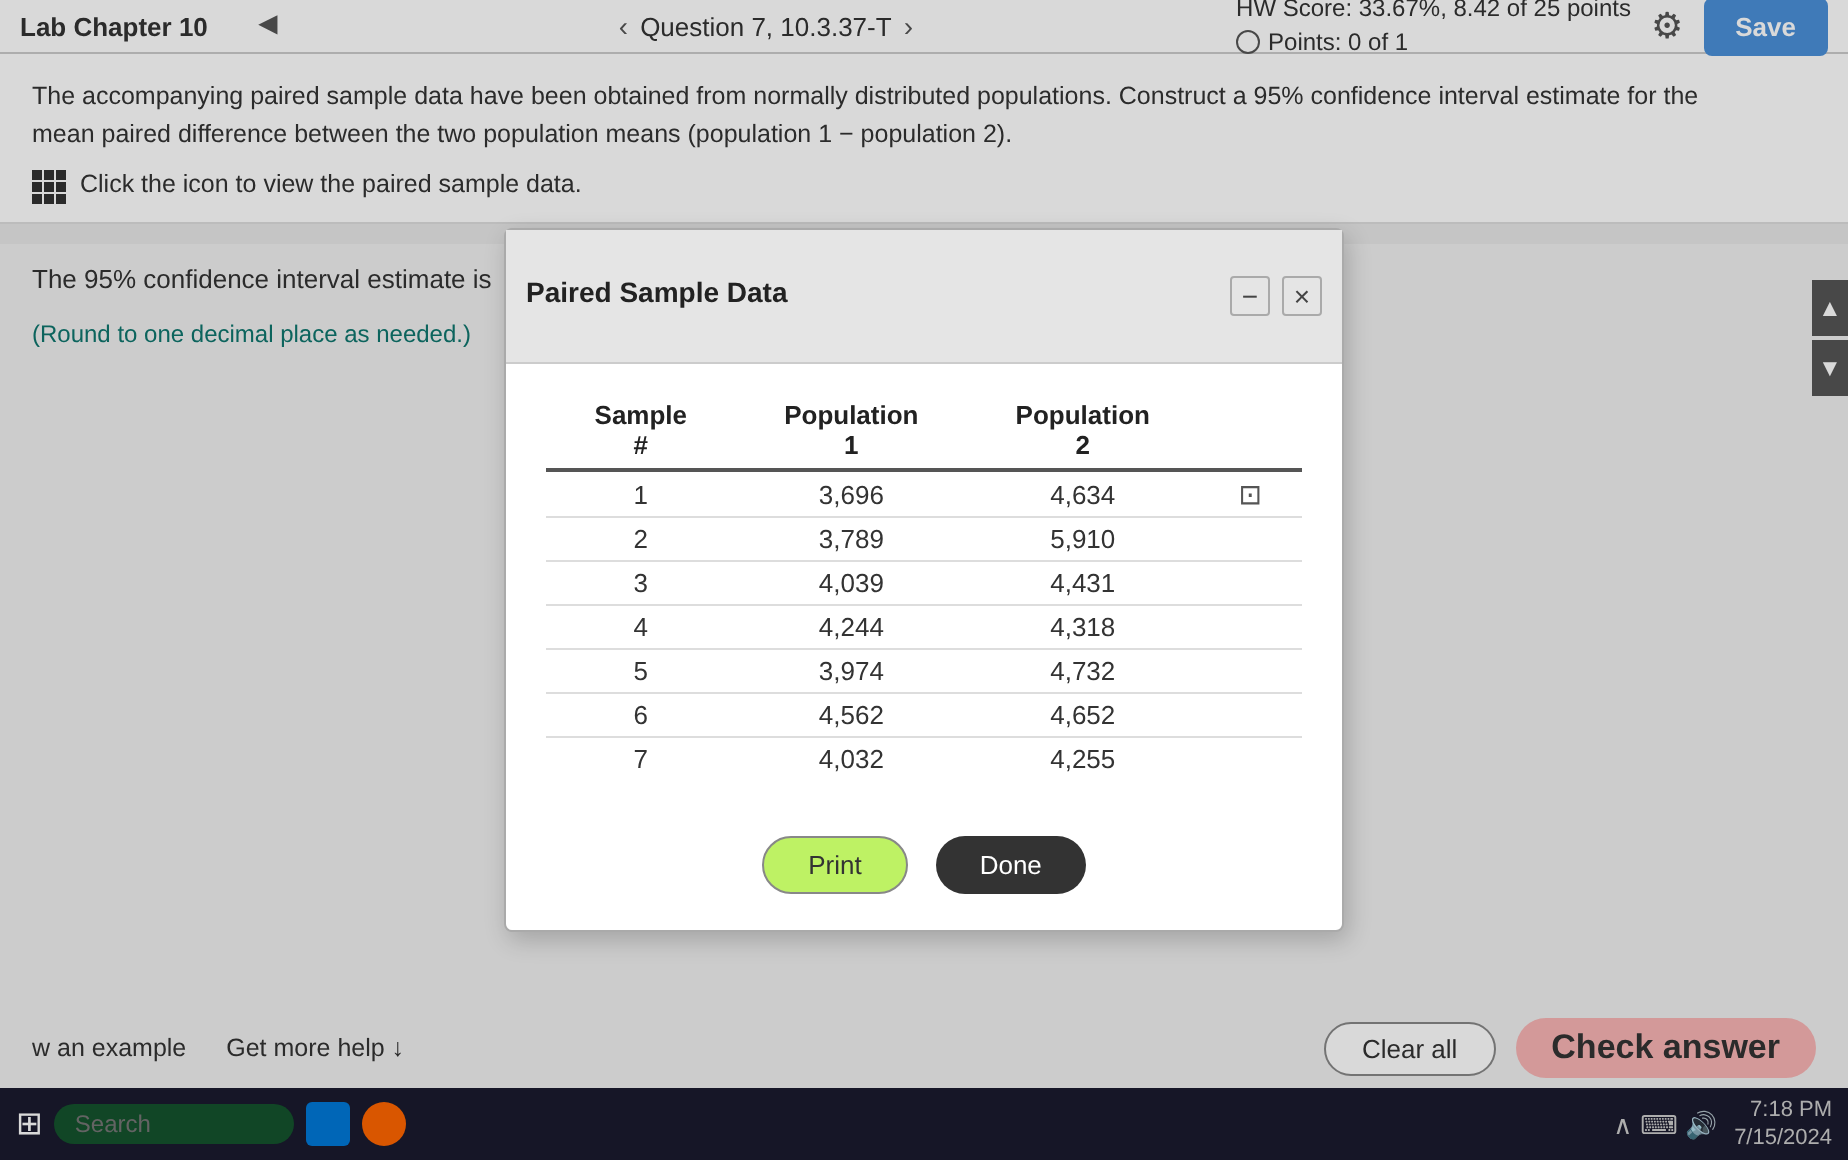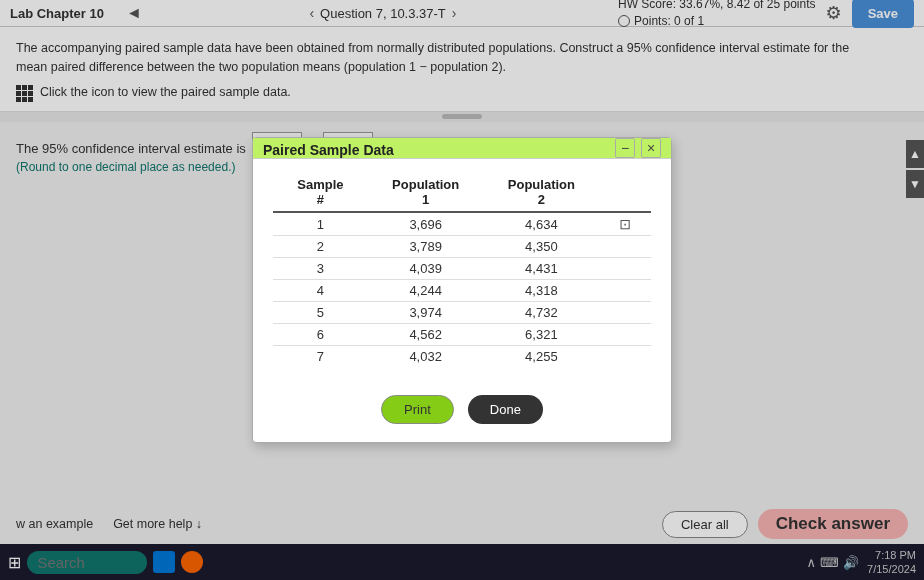--- a/index.html
+++ b/index.html
@@ -148,21 +148,21 @@
     }
 
     
     .answer-area {
       padding: 10px 16px;
       font-size: 13px;
       color: #333;
     }
     .answer-row {
       display: flex;
-      align-items: flex-end;
+      align-items: flex-start;
       gap: 6px;
       flex-wrap: wrap;
     }
     .answer-box {
       width: 50px;
       height: 24px;
       border: 1px solid #999;
       text-align: center;
       font-size: 13px;
     }
@@ -183,25 +183,25 @@
     }
     .modal {
       background: #fff;
       border: 1px solid #aaa;
       border-radius: 4px;
       width: 420px;
       padding: 0;
       box-shadow: 2px 4px 12px rgba(0,0,0,0.2);
     }
     .modal-titlebar {
-      background: #bef264;
+      background: #e5e5e5;
       border-bottom: 1px solid #ccc;
-      padding: 0 10px;
-      display: flex;
-      align-items: flex-end;
+      padding: 23px 10px;
+      display: flex;
+      align-items: flex-start;
       justify-content: space-between;
     }
     .modal-title-text {
       font-size: 14px;
       font-weight: bold;
       color: #222;
     }
     .modal-controls {
       display: flex;
       gap: 6px;
@@ -249,21 +249,21 @@
       color: #555;
       cursor: pointer;
     }
     .modal-footer {
       display: flex;
       justify-content: center;
       gap: 14px;
       padding: 14px 20px 18px 20px;
     }
     .print-btn {
-      background: #84cc16;
+      background: #bef264;
       border: 1px solid #888;
       padding: 6px 22px;
       border-radius: 20px;
       cursor: pointer;
       font-size: 13px;
       color: #333;
     }
     .done-btn {
       background: #333;
       color: #fff;
@@ -334,26 +334,26 @@
       align-items: center;
       padding: 0 8px;
       gap: 6px;
     }
     .taskbar-windows {
       color: #fff;
       font-size: 16px;
       cursor: pointer;
     }
     .taskbar-search {
-      background: #0f766e;
+      background: #14532d;
       border: none;
       border-radius: 12px;
       padding: 3px 10px;
       color: #ccc;
-      font-size: 15px;
+      font-size: 12px;
       width: 120px;
     }
     .taskbar-icon {
       width: 22px;
       height: 22px;
       background: #444;
       border-radius: 3px;
       cursor: pointer;
     }
     .taskbar-right {
@@ -477,21 +477,21 @@
         <tbody id="data-table-body">
         <tr>
               <td>1</td>
               <td>3,696</td>
               <td>4,634</td>
               <td><span class="table-action-icon">⊡</span></td>
             </tr>
             <tr>
               <td>2</td>
               <td>3,789</td>
-              <td>4,350</td>
+              <td>5,910</td>
               <td></td>
             </tr>
             <tr>
               <td>3</td>
               <td>4,039</td>
               <td>4,431</td>
               <td></td>
             </tr>
             <tr>
               <td>4</td>
@@ -501,21 +501,21 @@
             </tr>
             <tr>
               <td>5</td>
               <td>3,974</td>
               <td>4,732</td>
               <td></td>
             </tr>
             <tr>
               <td>6</td>
               <td>4,562</td>
-              <td>6,321</td>
+              <td>4,652</td>
               <td></td>
             </tr>
             <tr>
               <td>7</td>
               <td>4,032</td>
               <td>4,255</td>
               <td></td>
             </tr>
           </tbody>
       </table>

